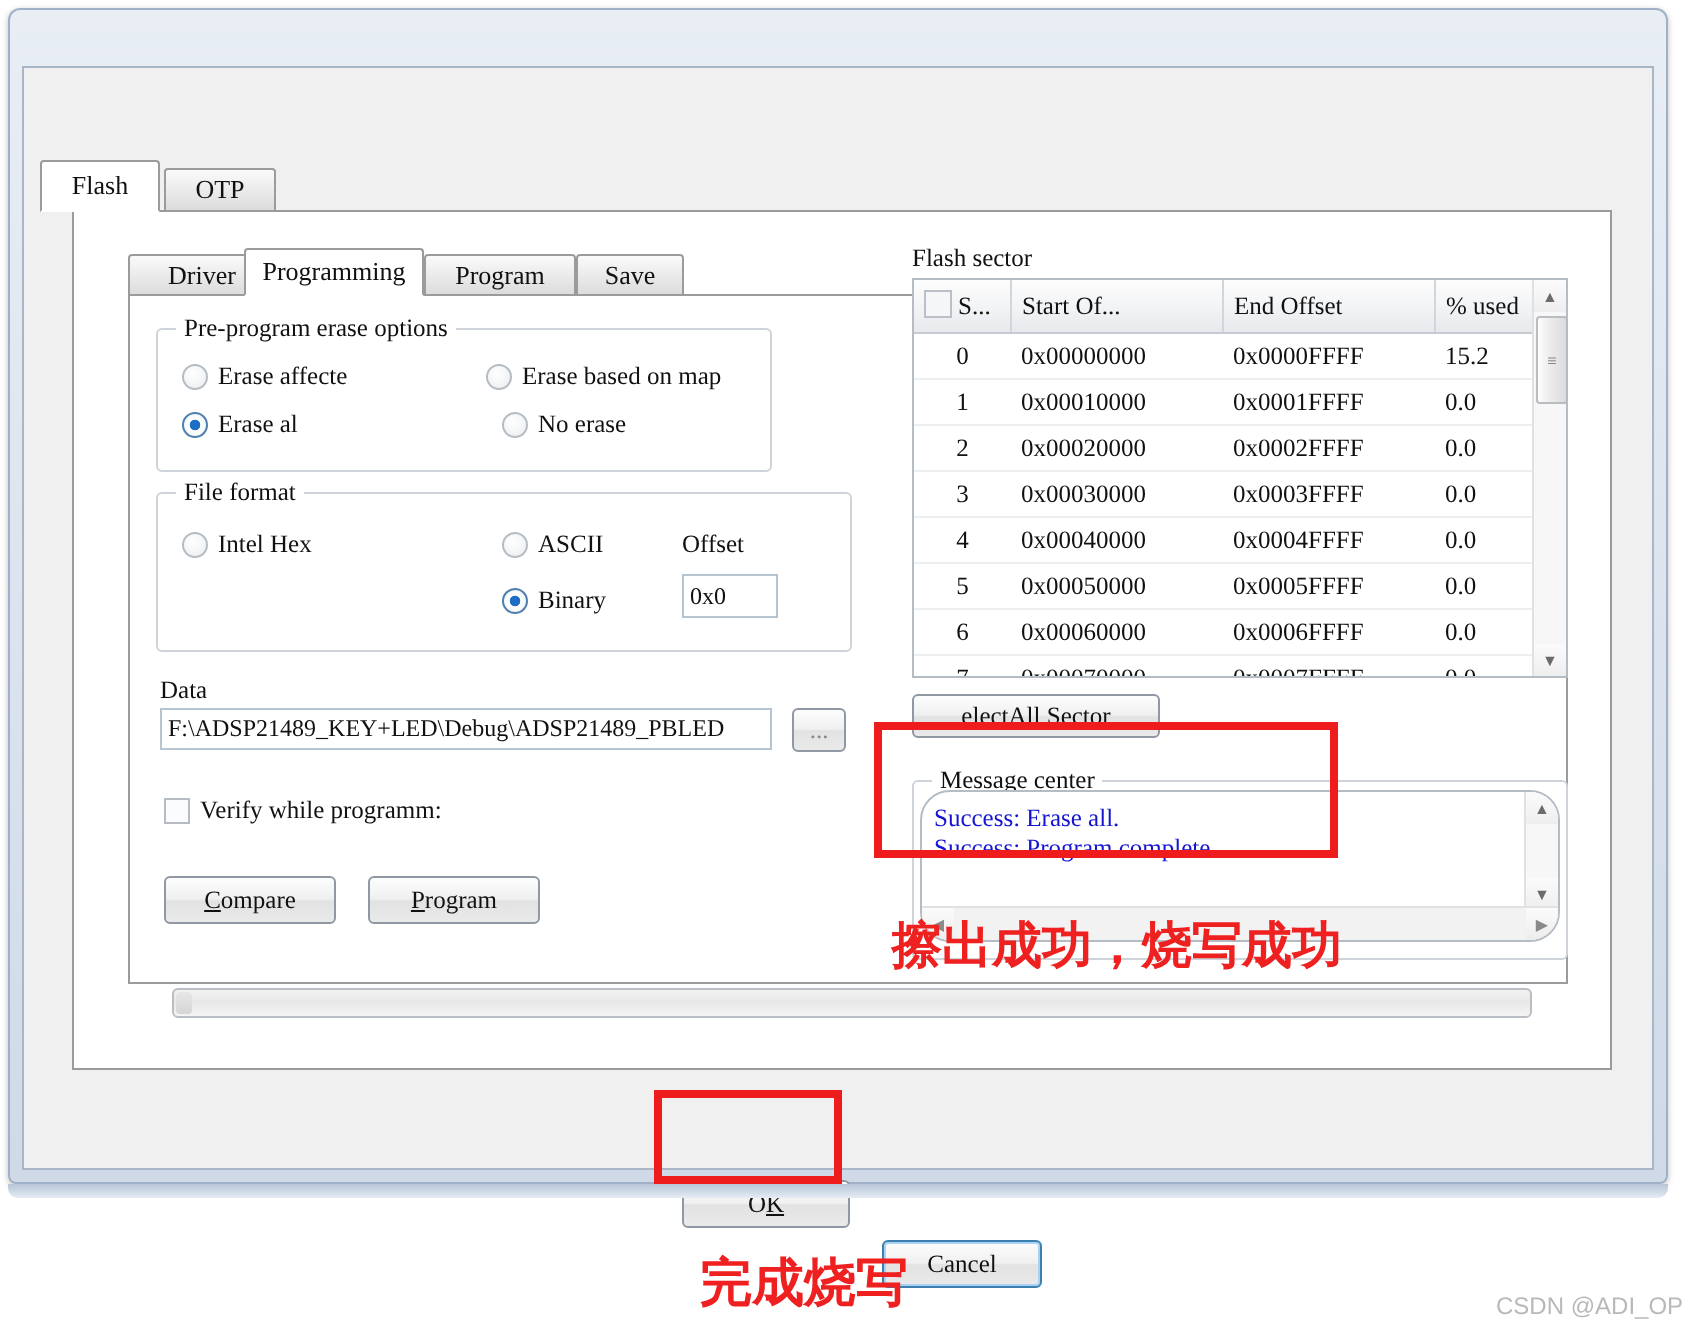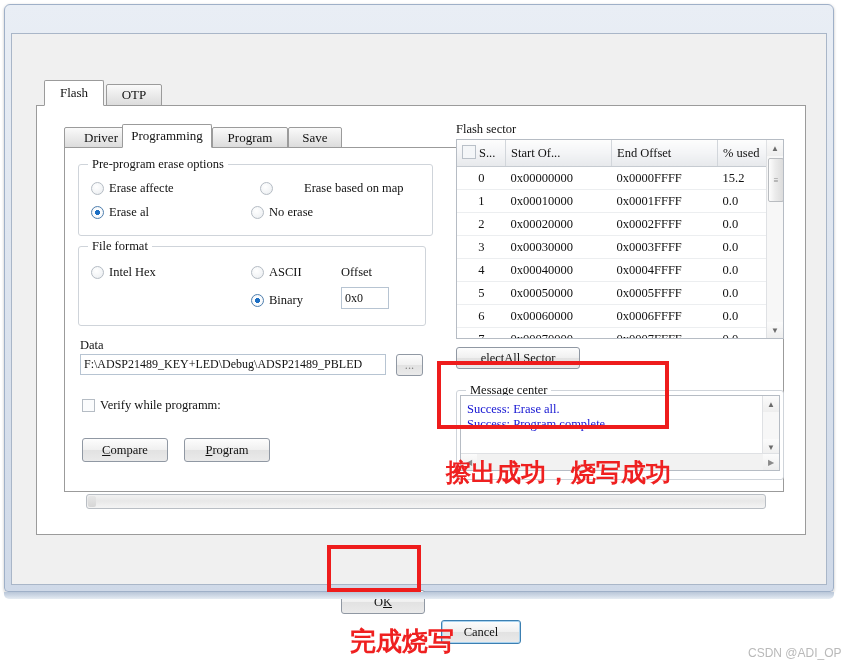--- a/index.html
+++ b/index.html
@@ -73,21 +73,21 @@
     z-index: 3;
   }
   .tabpanel {
     position:absolute;
     background: #ffffff;
     border: 1px solid #9b9b9b;
     box-sizing: border-box;
   }
 
   
-  #outer-tabs { left: 32px; top: 46px; width: 770px; height: 26px; }
+  #outer-tabs { left: 8px; top: 46px; width: 770px; height: 26px; }
   #outer-panel { left: 24px; top: 71px; width: 770px; height: 430px; }
 
   
   #inner-tabs { left: 52px; top: 90px; width: 720px; height: 24px; }
   #inner-panel { left: 52px; top: 113px; width: 720px; height: 345px; }
 
   
   .groupbox {
     position: absolute;
     border: 1px solid #cfd4da;
@@ -301,28 +301,28 @@
         </div>
         <div class="tab" style="left:148px; width:76px; height:21px;">
           <span>Program</span>
         </div>
         <div class="tab" style="left:224px; width:54px; height:21px;">
           <span>Save</span>
         </div>
       </div>
       <div class="tabpanel" id="inner-panel"></div>
 
-      <div class="groupbox" style="left:66px; top:130px; width:355px; height:72px;">
+      <div class="groupbox" style="left:66px; top:130px; width:308px; height:72px;">
         <div class="group-title">Pre-program erase options</div>
 
         <div class="radio" style="left:12px; top:16px;">
           <span class="dot"></span>
           <span class="rlabel">Erase affecte</span>
         </div>
-        <div class="radio" style="left:181px; top:16px; width:165px;gap:26px;">
+        <div class="radio" style="left:164px; top:16px; width:165px;">
           <span class="dot"></span>
           <span class="rlabel">Erase based on map</span>
         </div>
         <div class="radio checked" style="left:12px; top:40px;">
           <span class="dot"></span>
           <span class="rlabel">Erase al</span>
         </div>
         <div class="radio" style="left:172px; top:40px;">
           <span class="dot"></span>
           <span class="rlabel">No erase</span>
@@ -450,21 +450,21 @@
 
       <div class="btn" style="left:444px; top:313px; width:124px; height:22px;">
         <span>elect </span>
           <span class="u">A</span>
           <span>ll Sector</span>
       </div>
 
       <div class="groupbox" style="left:444px; top:356px; width:328px; height:90px;">
         <div class="group-title">Message center</div>
       </div>
-      <div class="msgbox" style="left:448px; top:361px; width:320px; height:76px;">
+      <div class="msgbox" style="left:448px; top:361px; width:320px; height:76px;border-radius:15px;">
         <div style="position:absolute; left:0; top:6px;">
           <div class="msgline">Success: Erase all.</div>
           <div class="msgline">Success: Program complete.</div>
         </div>
         <div class="vscroll" style="height:59px;">
           <div class="sbtn up">▲</div>
           <div class="sbtn down">▼</div>
         </div>
         <div class="hscroll">
           <div class="hbtn left">◀</div>

